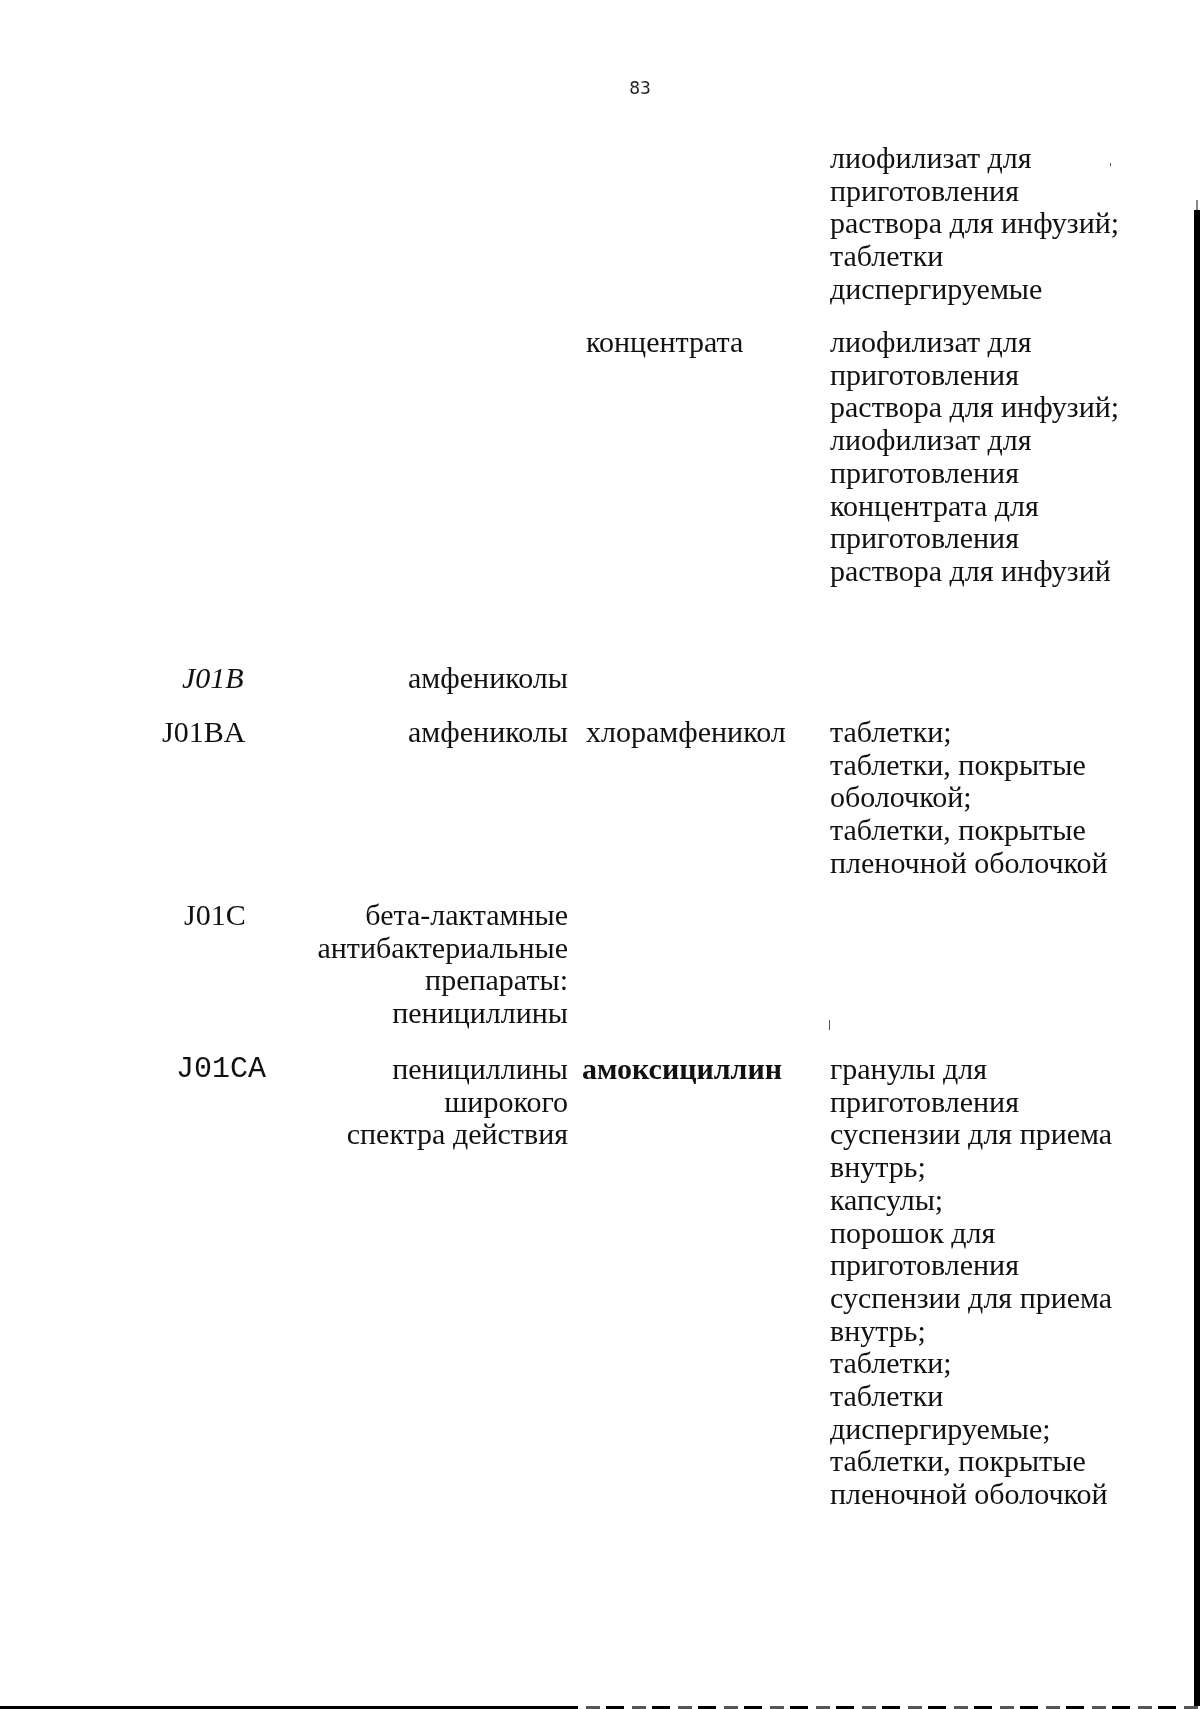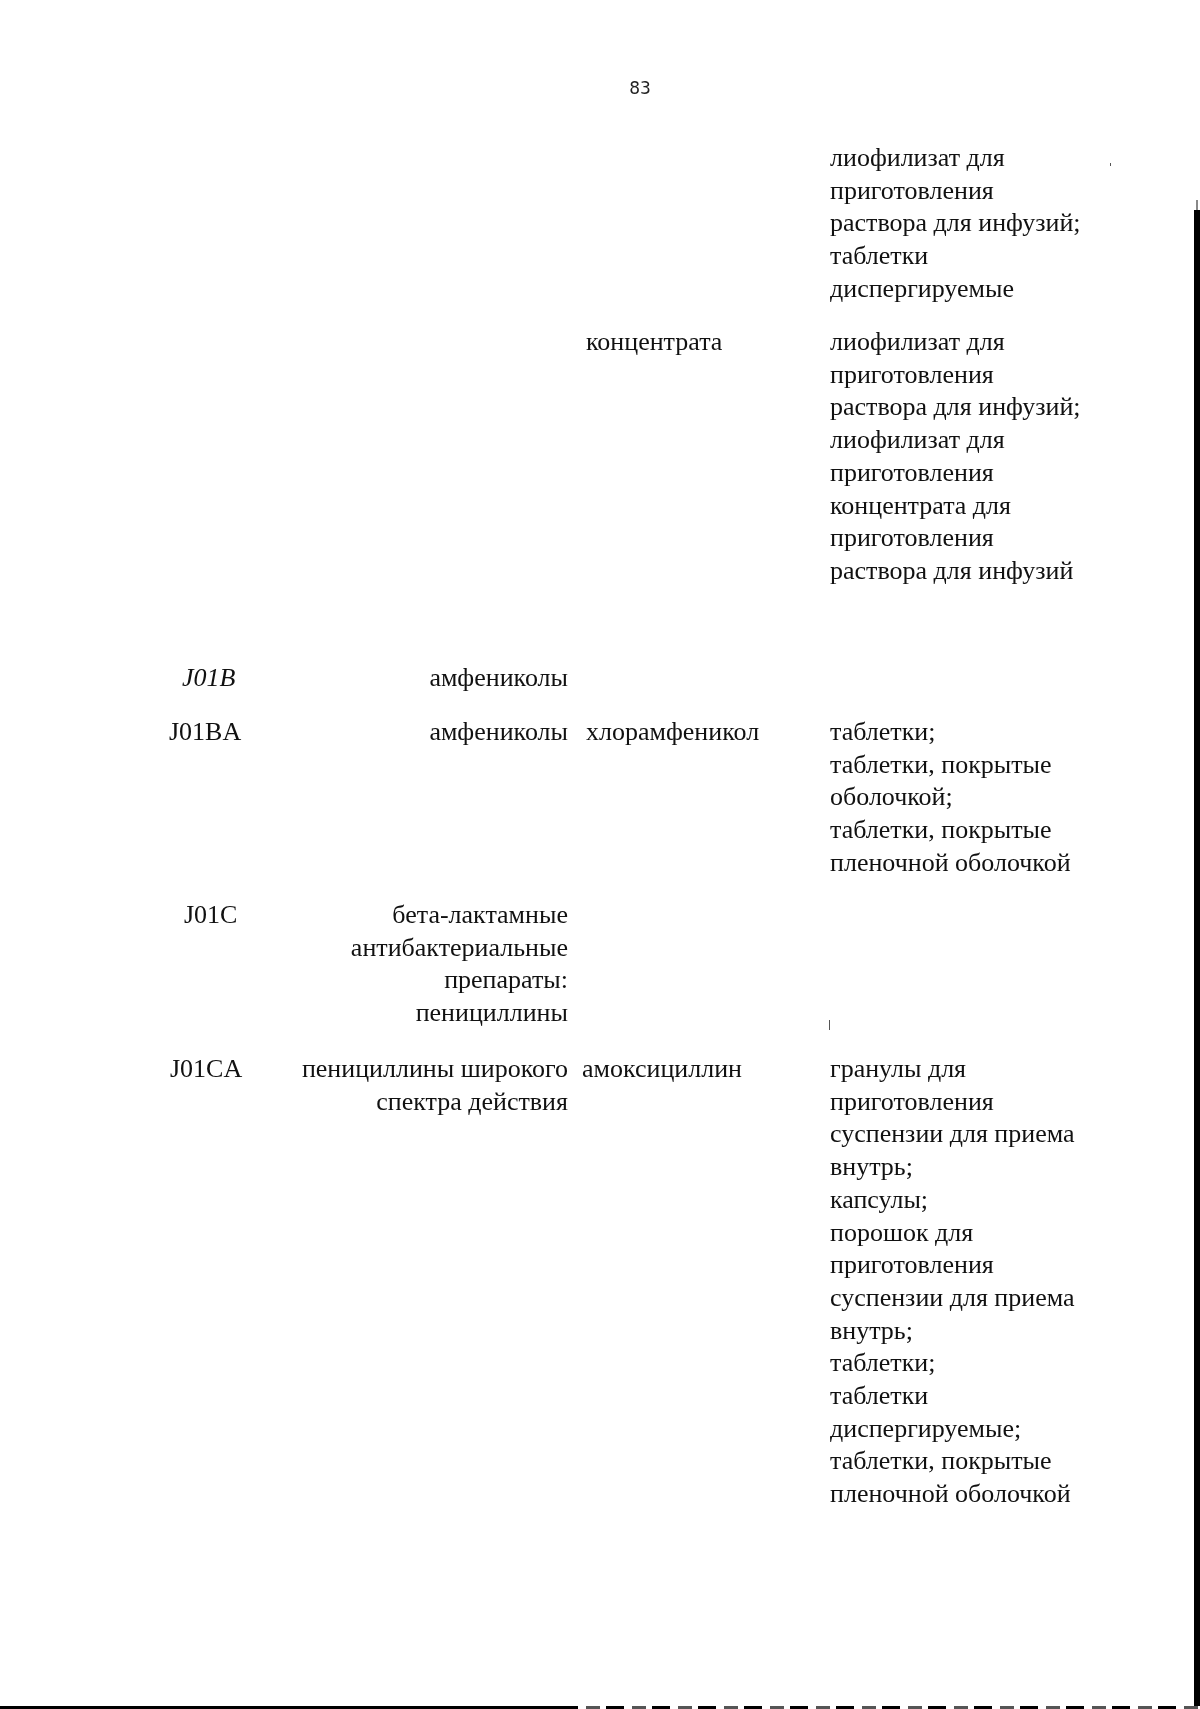--- a/index.html
+++ b/index.html
@@ -1,21 +1,21 @@
 <!DOCTYPE html>
 <html><head>
   <meta charset="utf-8">
   <style>
     html, body { margin: 0; padding: 0; background: #ffffff; }
     body { width: 1200px; height: 1709px; position: relative; overflow: hidden;
            font-family: "Liberation Serif", "DejaVu Serif", serif; color: #111111; }
     .page-number { position: absolute; top: 78px; left: 0; width: 1280px; text-align: center;
                    font-family: "DejaVu Sans", sans-serif; font-size: 17px; color: #222; }
     .row { position: absolute; left: 0; width: 1200px; }
-    .cell { position: absolute; top: 0; font-size: 26px; line-height: 32.7px; white-space: pre-line; }
+    .cell { position: absolute; top: 0; font-size: 30px; line-height: 32.7px; white-space: pre-line; }
     .c-code { left: 158px; width: 100px; }
     .c-name { left: 268px; width: 300px; text-align: right; }
     .c-inn  { left: 586px; width: 240px; }
     .c-form { left: 830px; width: 320px; }
     .scan-right { position: absolute; right: 0; top: 210px; width: 6px; height: 1499px; background: #000; }
     .scan-right-top { position: absolute; right: 2px; top: 200px; width: 2px; height: 40px; background: #888; }
     .scan-bottom { position: absolute; left: 0; bottom: 0; width: 1200px; height: 3px; background: #000; }
     .scan-bottom-gap { position: absolute; left: 560px; bottom: 0; width: 640px; height: 3px;
       background: repeating-linear-gradient(90deg, #000 0 18px, #fff 18px 26px, #555 26px 40px, #fff 40px 46px); }
     .speck { position: absolute; background: #555; }
@@ -52,45 +52,45 @@
   </div>
 
   <div class="row" style="top:662px;">
     <div class="cell c-code" style="left:182px;font-style:italic;">J01B</div>
     <div class="cell c-name">амфениколы</div>
     <div class="cell c-inn"></div>
     <div class="cell c-form"></div>
   </div>
 
   <div class="row" style="top:716px;">
-    <div class="cell c-code" style="left:169px;">J01BA</div>
+    <div class="cell c-code" style="left:162px;">J01BA</div>
     <div class="cell c-name">амфениколы</div>
     <div class="cell c-inn">хлорамфеникол</div>
     <div class="cell c-form">таблетки;
 таблетки, покрытые
 оболочкой;
 таблетки, покрытые
 пленочной оболочкой</div>
   </div>
 
   <div class="row" style="top:899px;">
     <div class="cell c-code" style="left:184px;font-family:Liberation Serif, serif;">J01C</div>
     <div class="cell c-name">бета-лактамные
 антибактериальные
 препараты:
 пенициллины</div>
     <div class="cell c-inn"></div>
     <div class="cell c-form"></div>
   </div>
 
   <div class="row" style="top:1053px;">
-    <div class="cell c-code" style="left:170px;">J01CA</div>
+    <div class="cell c-code" style="left:176px;font-family:Liberation Mono, monospace;">J01CA</div>
     <div class="cell c-name">пенициллины широкого
 спектра действия</div>
-    <div class="cell c-inn" style="left:582px;">амоксициллин</div>
+    <div class="cell c-inn" style="left:582px;font-weight:bold;">амоксициллин</div>
     <div class="cell c-form">гранулы для
 приготовления
 суспензии для приема
 внутрь;
 капсулы;
 порошок для
 приготовления
 суспензии для приема
 внутрь;
 таблетки;

